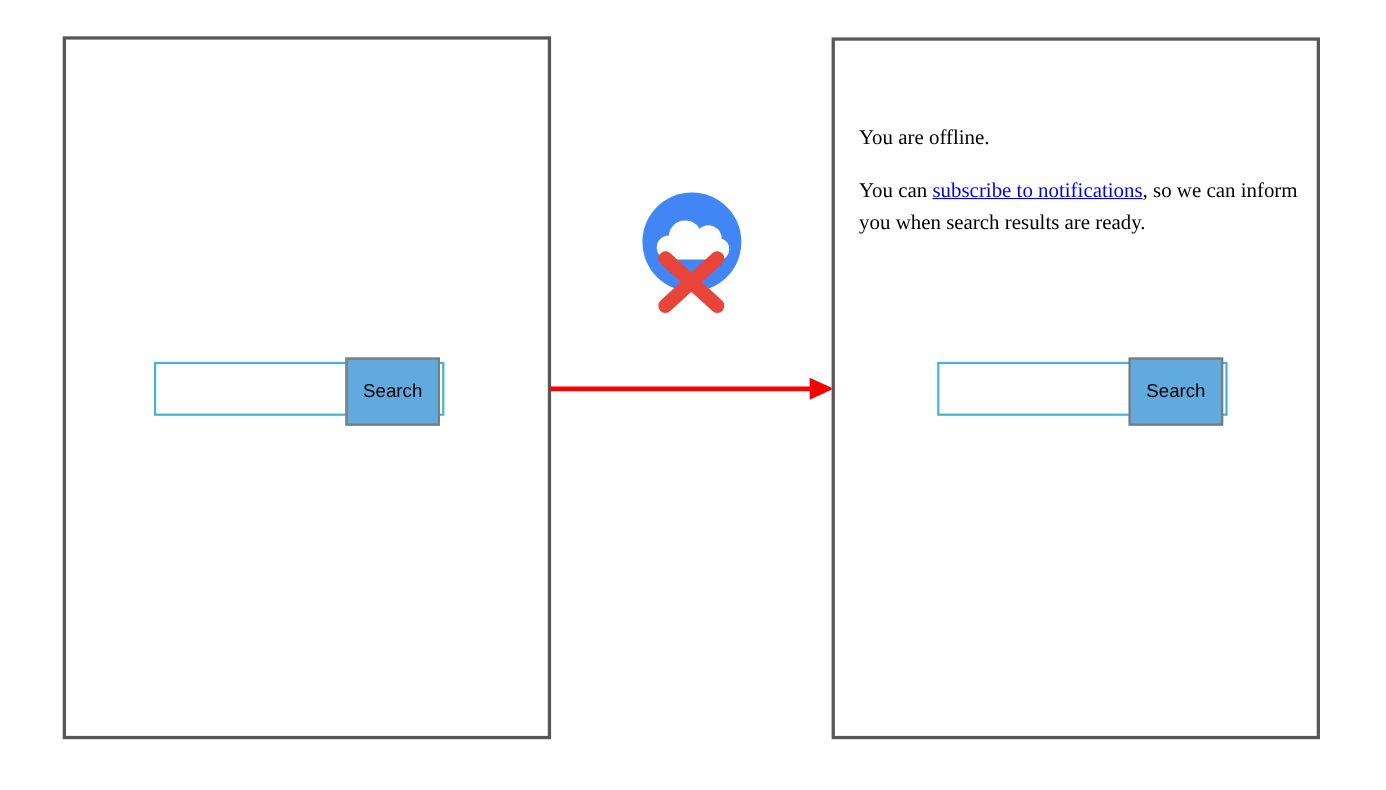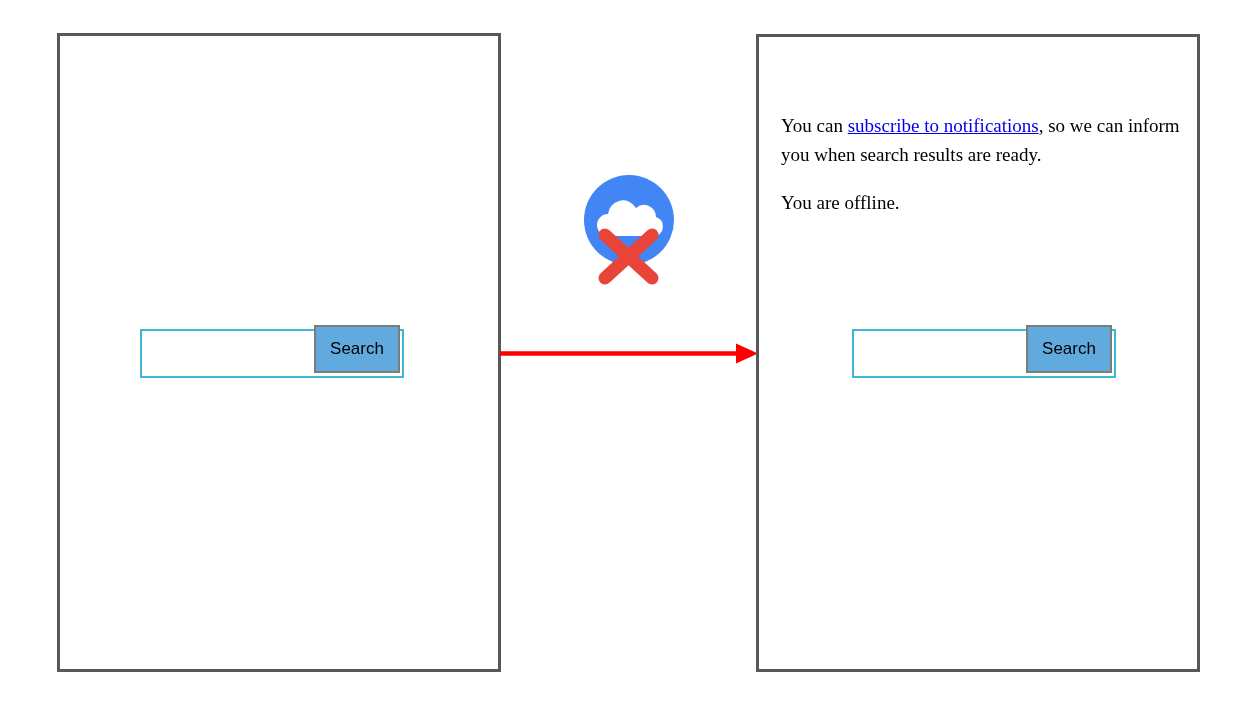--- a/index.html
+++ b/index.html
@@ -34,21 +34,21 @@
     width:100%;height:100%;
     box-sizing:border-box;
     border:none;outline:none;
     padding:0 8px;
     font:17px "Liberation Sans",sans-serif;
     background:transparent;
   }
   .search-btn{
     position:absolute;
     right:2px;top:-6px;
-    width:86px;height:48px;
+    width:86px;height:62px;
     box-sizing:border-box;
     background:#61aade;
     border:2px solid #7c7c7c;
     color:#000000;
     font:17px "Liberation Sans",sans-serif;
     cursor:pointer;
   }
 
   .offline-text{
     position:absolute;
@@ -87,22 +87,22 @@
 
   <svg class="offline-icon" width="93" height="112" viewBox="0 0 93 112">
     <circle cx="46" cy="46" r="45" fill="#4285f4"></circle>
     <path d="M25 62 a11 11 0 0 1 0 -22 a15 15 0 0 1 28 -6 a12 12 0 0 1 20 9 a10 10 0 0 1 0 19 z" fill="#ffffff"></path>
     <line x1="22" y1="61" x2="69" y2="104" stroke="#e9443a" stroke-width="13" stroke-linecap="round"></line>
     <line x1="69" y1="61" x2="22" y2="104" stroke="#e9443a" stroke-width="13" stroke-linecap="round"></line>
   </svg>
 
   <div class="frame frame-right">
     <div class="offline-text">
+      <p>You are offline.</p>
       <p><span>You can </span><a href="#">subscribe to notifications</a><span>, so we can inform you when search results are ready.</span></p>
-      <p>You are offline.</p>
     </div>
 
     <div class="search-bar">
       <input class="search-input" type="text" value="" style="">
       <button class="search-btn">Search</button>
     </div>
   </div>
 
 </div>
 

